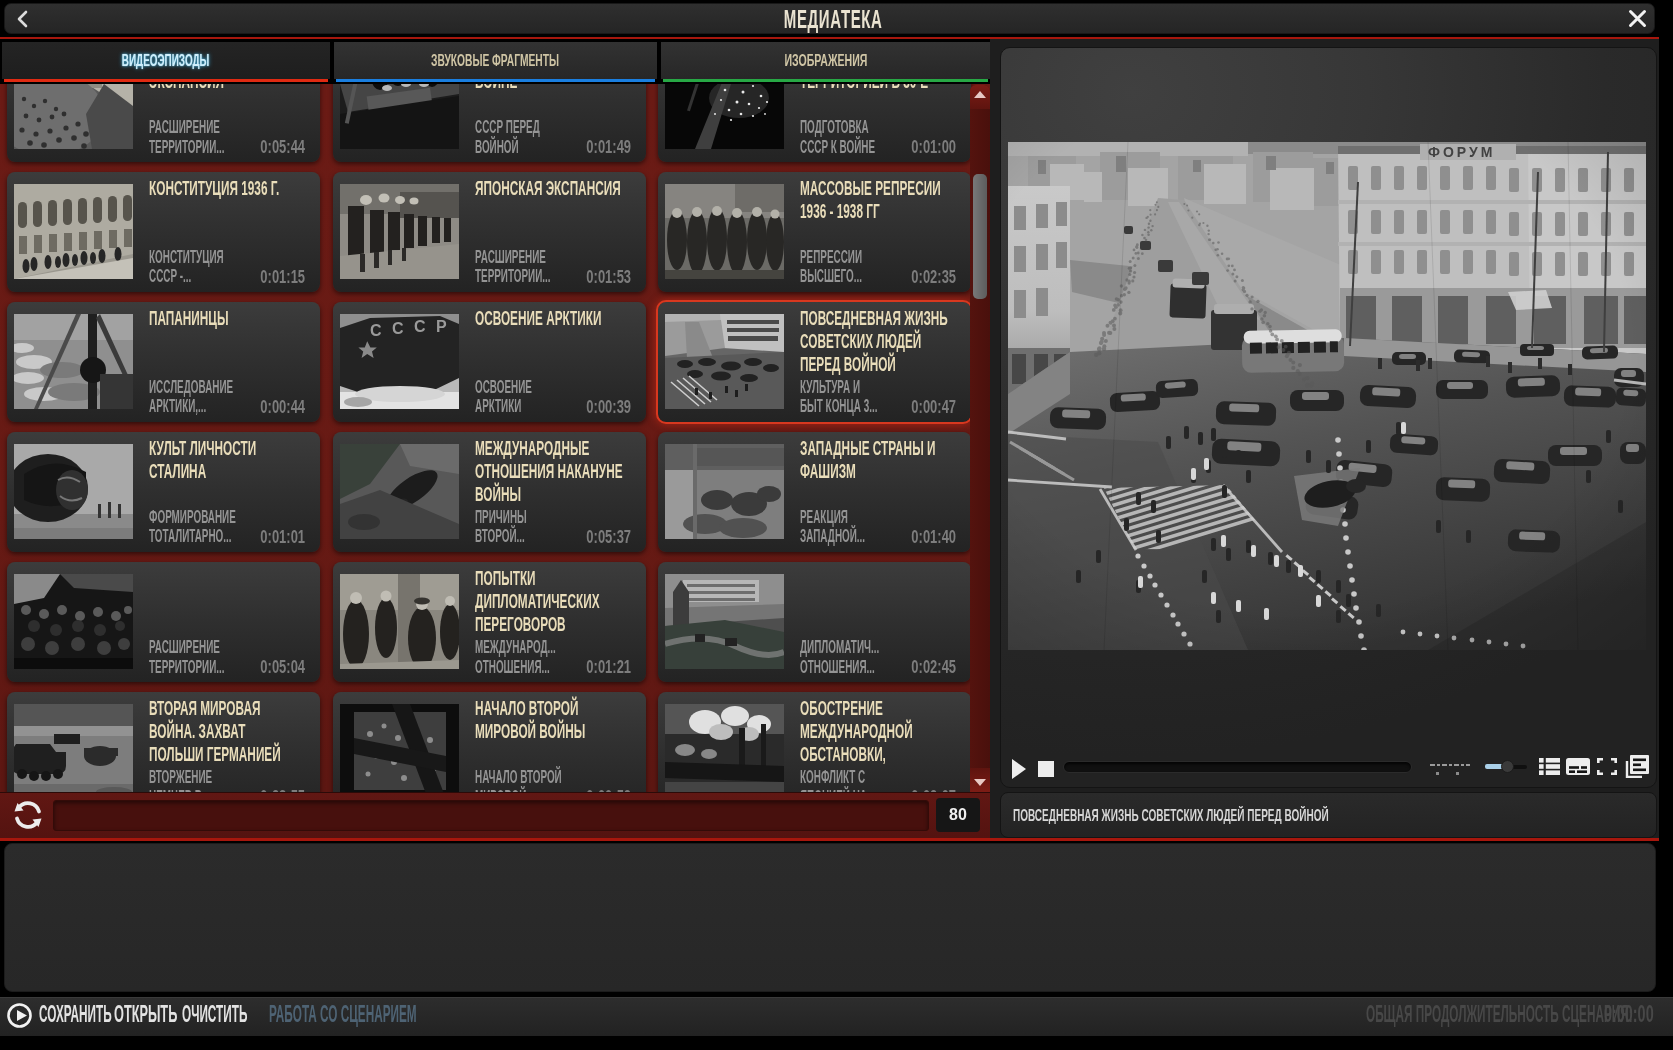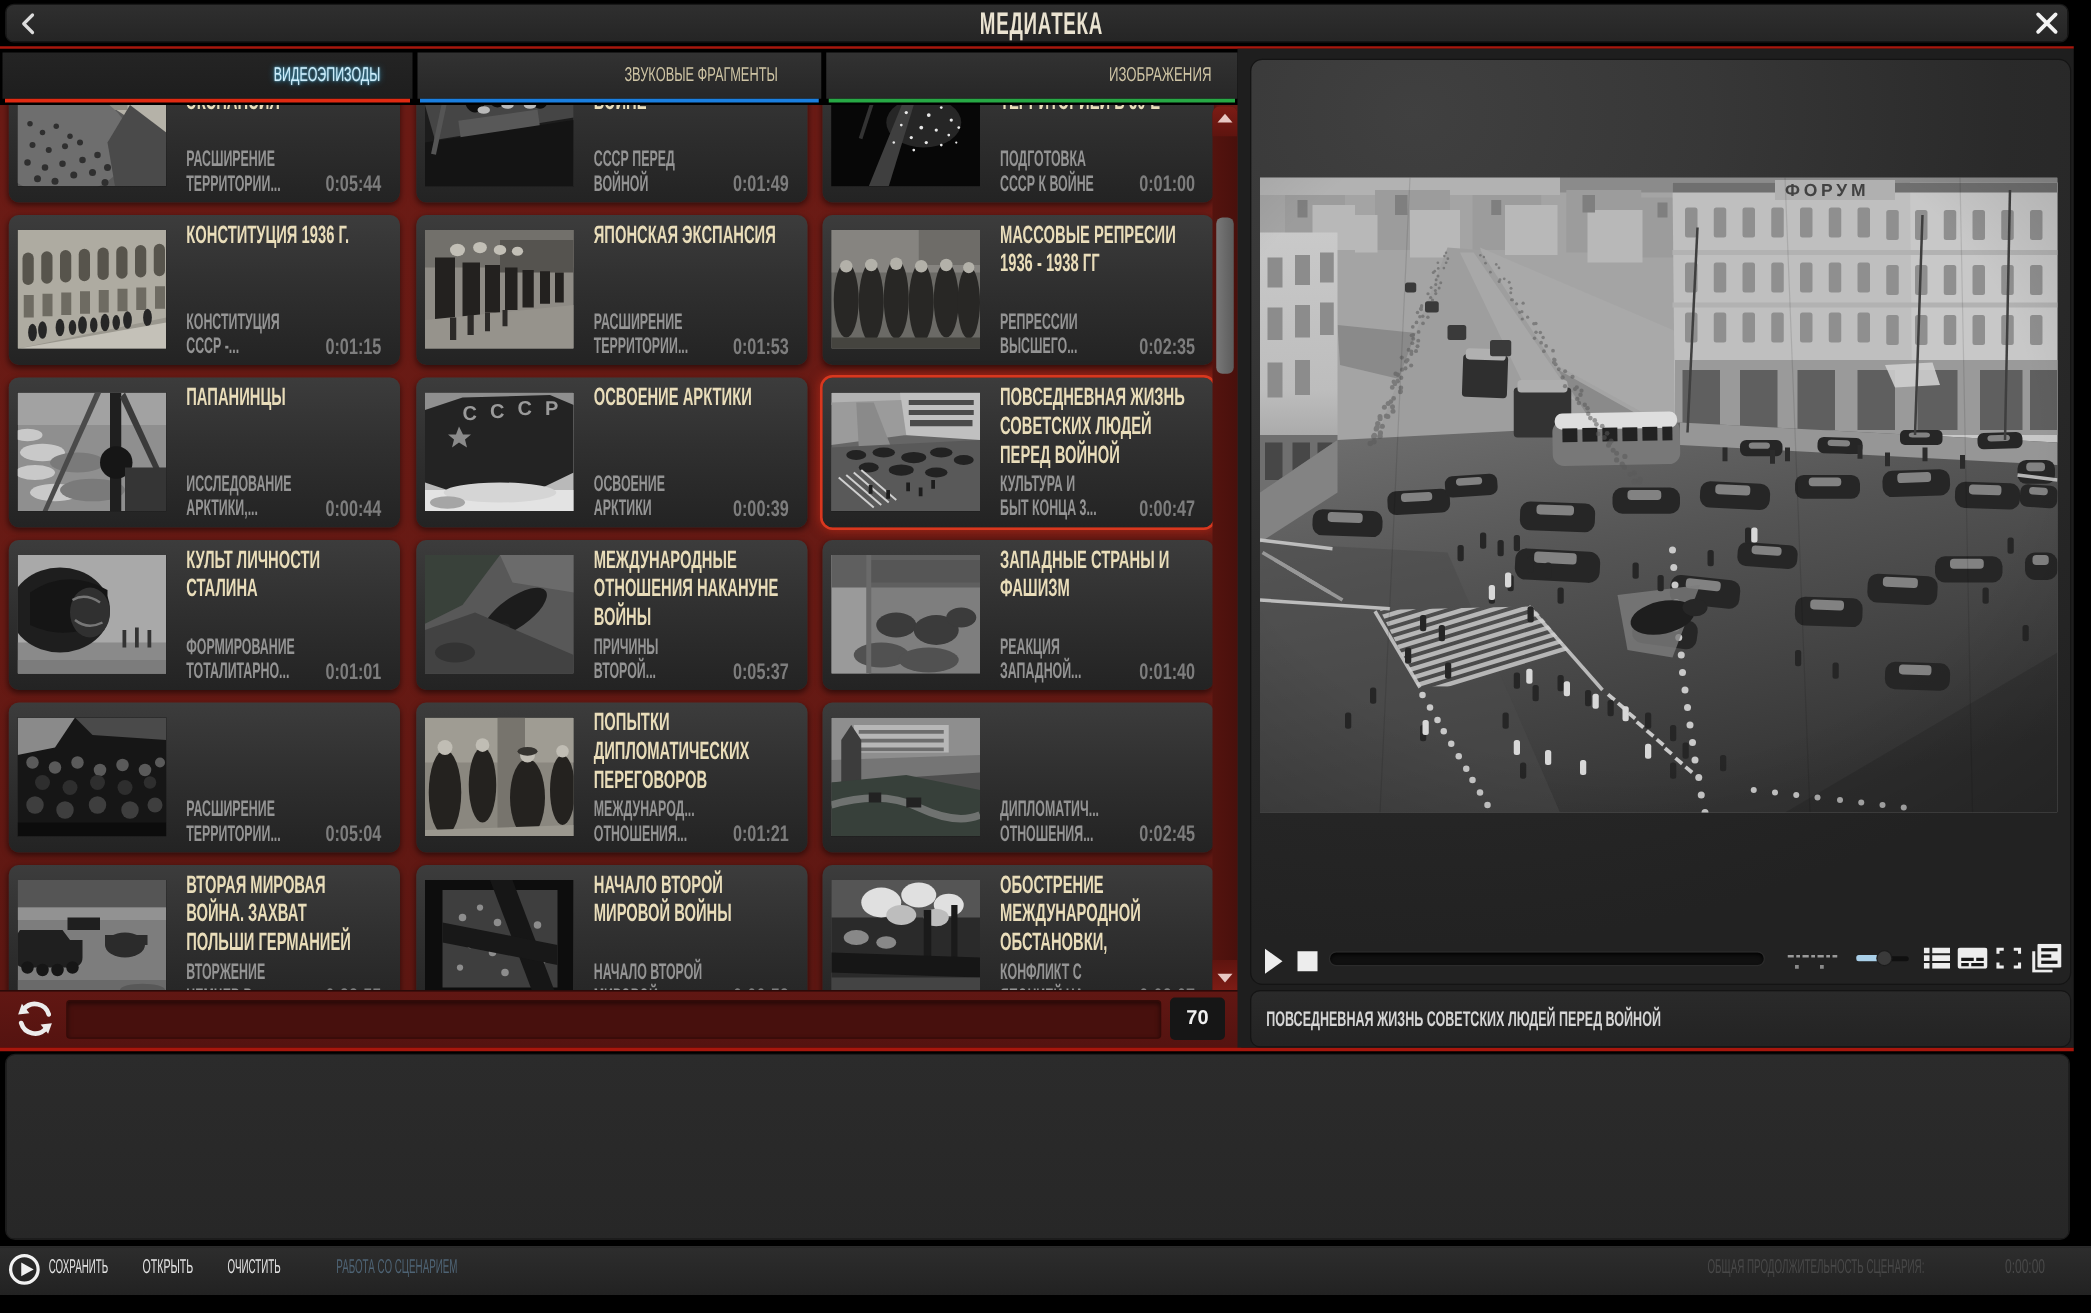--- a/index.html
+++ b/index.html
@@ -5,21 +5,21 @@
 body{font-family:"Liberation Sans",sans-serif;position:relative}
 .abs{position:absolute}
 .cx{display:inline-block;white-space:nowrap;transform-origin:0 50%}
 .cxc{display:inline-block;white-space:nowrap;transform-origin:50% 50%}
 .cxr{display:inline-block;white-space:nowrap;transform-origin:100% 50%}
 
 #topbar{left:4px;top:3px;width:1651px;height:31px;background:linear-gradient(180deg,#2f2f2f,#252525);border-radius:7px;border:1px solid #181818}
 #ttl{left:8px;top:5px;width:1651px;text-align:center;font-weight:bold;font-size:25px;color:#eae3d1;letter-spacing:1px}
 #redline1{left:0;top:37px;width:1659px;height:2px;background:#a7170d}
 
-.tab{top:42px;height:37px;background:linear-gradient(180deg,#323232,#272727);color:#cfc5a5;font-weight:normal;font-size:16px;text-align:right;line-height:37px}
+.tab{top:42px;height:37px;background:linear-gradient(180deg,#323232,#272727);color:#cfc5a5;font-weight:bold;font-size:16px;text-align:center;line-height:37px}
 .tab u{display:block;position:absolute;left:2px;right:2px;bottom:-3px;height:3px;text-decoration:none}
 #tab1{left:2px;width:328px;background:linear-gradient(180deg,#242424,#1e1e1e);color:#cfeefb;text-shadow:0 0 6px #2e9fd0,0 0 2px #9adef5}
 #tab2{left:334px;width:323px}
 #tab3{left:661px;width:329px}
 
 #grid{left:0;top:84px;width:993px;height:708px;background:linear-gradient(180deg,#6b1b15,#671a14 60%,#5d1712);overflow:hidden}
 .card{position:absolute;width:313px;height:120px;border-radius:8px;background:linear-gradient(180deg,#3c3c3c,#303030 45%,#232323);box-shadow:0 2px 5px rgba(0,0,0,.55)}
 .card.sel{outline:2.5px solid #d8381f;box-shadow:0 0 9px 2px rgba(224,48,24,.55)}
 .thumb{position:absolute;left:7px;top:12px;width:119px;height:95px;overflow:hidden;background:#111}
 .thumb svg{display:block}
@@ -39,21 +39,21 @@
 #redline2{left:0;top:838px;width:1659px;height:3px;background:#a7170d}
 
 #rbg{left:990px;top:39px;width:669px;height:799px;background:#1e1e1e}
 #player{left:1000px;top:47px;width:657px;height:741px;border-radius:10px;background:radial-gradient(120% 90% at 20% 6%,#404040 0%,#373737 30%,#2a2a2a 60%,#222 100%);border:1px solid #141414}
 #photo{left:1008px;top:142px;width:638px;height:508px}
 #caption{left:1000px;top:792px;width:657px;height:46px;border-radius:8px;background:linear-gradient(180deg,#2a2a2a,#232323);border:1px solid #141414;color:#d6d6d6;font-weight:bold;font-size:17px;line-height:46px}
 #caption span{margin-left:12px}
 
 #scen{left:4px;top:843px;width:1652px;height:149px;background:linear-gradient(180deg,#2b2b2b,#272727);border-radius:8px;border:1px solid #1c1c1c}
 #toolbar{left:0px;top:997px;width:1673px;height:39px;background:linear-gradient(180deg,#2d2d2d,#222);border-top:1px solid #3a3a3a}
-.tbt{position:absolute;top:0;height:31px;line-height:31px;font-weight:normal;font-size:16px;color:#e3e3e3}
+.tbt{position:absolute;top:0;height:31px;line-height:31px;font-weight:bold;font-size:24px;color:#e3e3e3}
 #bott{left:0;top:1036px;width:1673px;height:14px;background:#000}
 #pbar{left:1063px;top:761px;width:349px;height:12px;background:#101010;border:1px solid #2b2b2b;border-radius:6px;box-shadow:inset 0 2px 3px rgba(0,0,0,.8)}
 </style></head><body>
 <div id="topbar" class="abs"></div>
 <div id="ttl" class="abs"><span class="cxc" style="transform:scaleX(0.60)">МЕДИАТЕКА</span></div>
 <svg class="abs" style="left:14px;top:10px" width="18" height="18" viewBox="0 0 18 18">
     <path d="M12,2 L5,9 L12,16" stroke="#dcdcdc" stroke-width="2.6" fill="none" stroke-linecap="round" stroke-linejoin="round"></path>
   </svg>
 <svg class="abs" style="left:1628px;top:9px" width="19" height="19" viewBox="0 0 19 19">
     <path d="M2.5,2.5 L16.5,16.5 M16.5,2.5 L2.5,16.5" stroke="#f2f2f2" stroke-width="3" stroke-linecap="round"></path>
@@ -612,21 +612,21 @@
 <div id="slbar" class="abs">
 <div class="abs" style="left:10px;top:4px"><svg width="36" height="36" viewBox="0 0 36 36">
         <g stroke="#ececec" stroke-width="3.8" fill="none" stroke-linecap="round">
           <path d="M29,14.5 A11.5,11.5 0 0 0 9,10.5"></path>
           <path d="M7,21.5 A11.5,11.5 0 0 0 27,25.5"></path>
         </g>
         <polygon points="4.5,14.5 13.5,13.5 7.5,6 " fill="#ececec"></polygon>
         <polygon points="31.5,21.5 22.5,22.5 28.5,30" fill="#ececec"></polygon>
       </svg></div>
 <div id="sltrack"></div>
-<div id="slval">70</div>
+<div id="slval">80</div>
 </div>
 <div id="redline2" class="abs"></div>
 <div id="rbg" class="abs"></div>
 <div id="player" class="abs"></div>
 <div id="photo" class="abs"><svg width="638" height="508" viewBox="0 0 638 508">
       <defs>
         <linearGradient id="road" x1="0.1" y1="0" x2="0.55" y2="1">
           <stop offset="0" stop-color="#6f6f6f"></stop>
           <stop offset="0.4" stop-color="#545454"></stop>
           <stop offset="1" stop-color="#343434"></stop>

